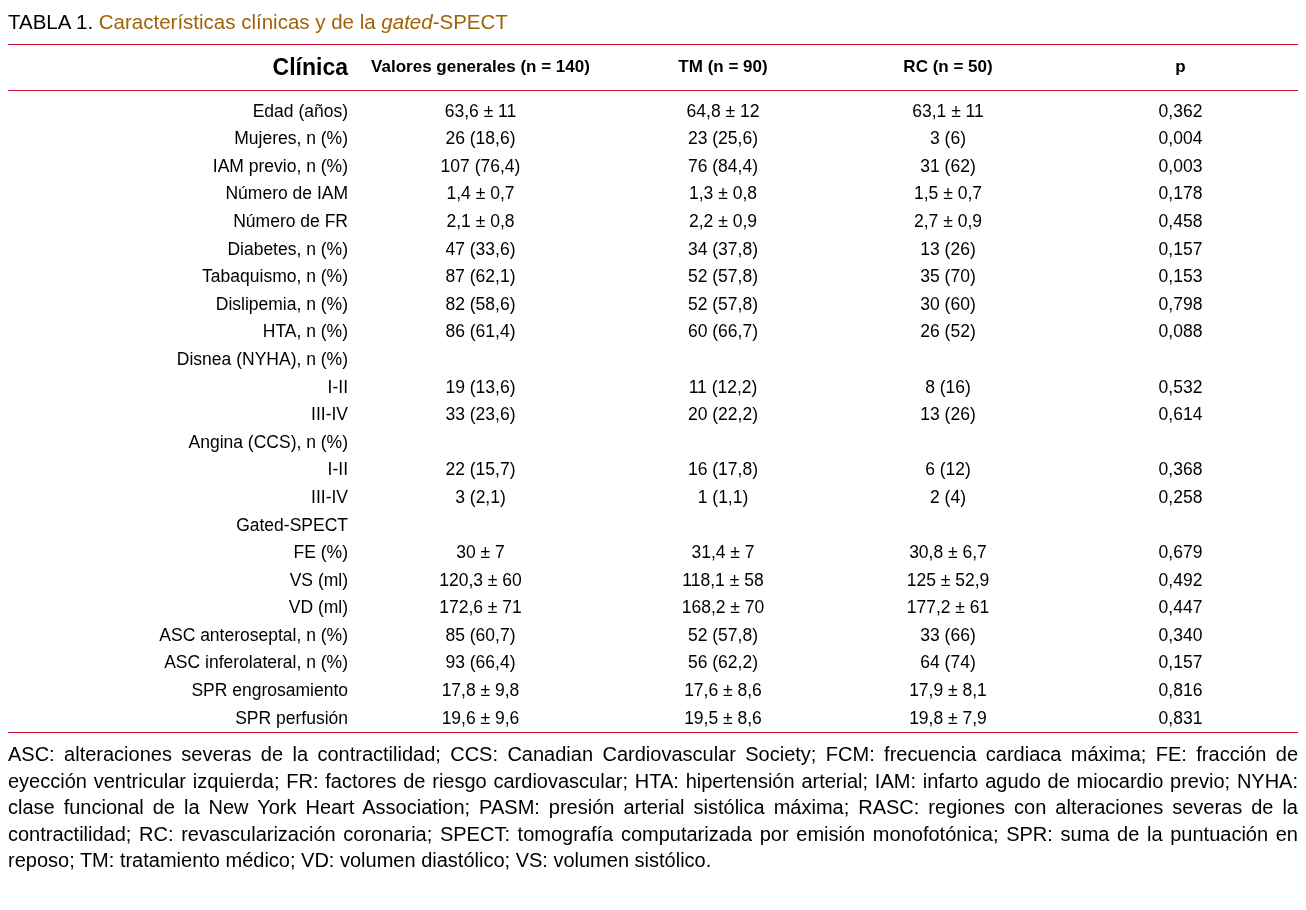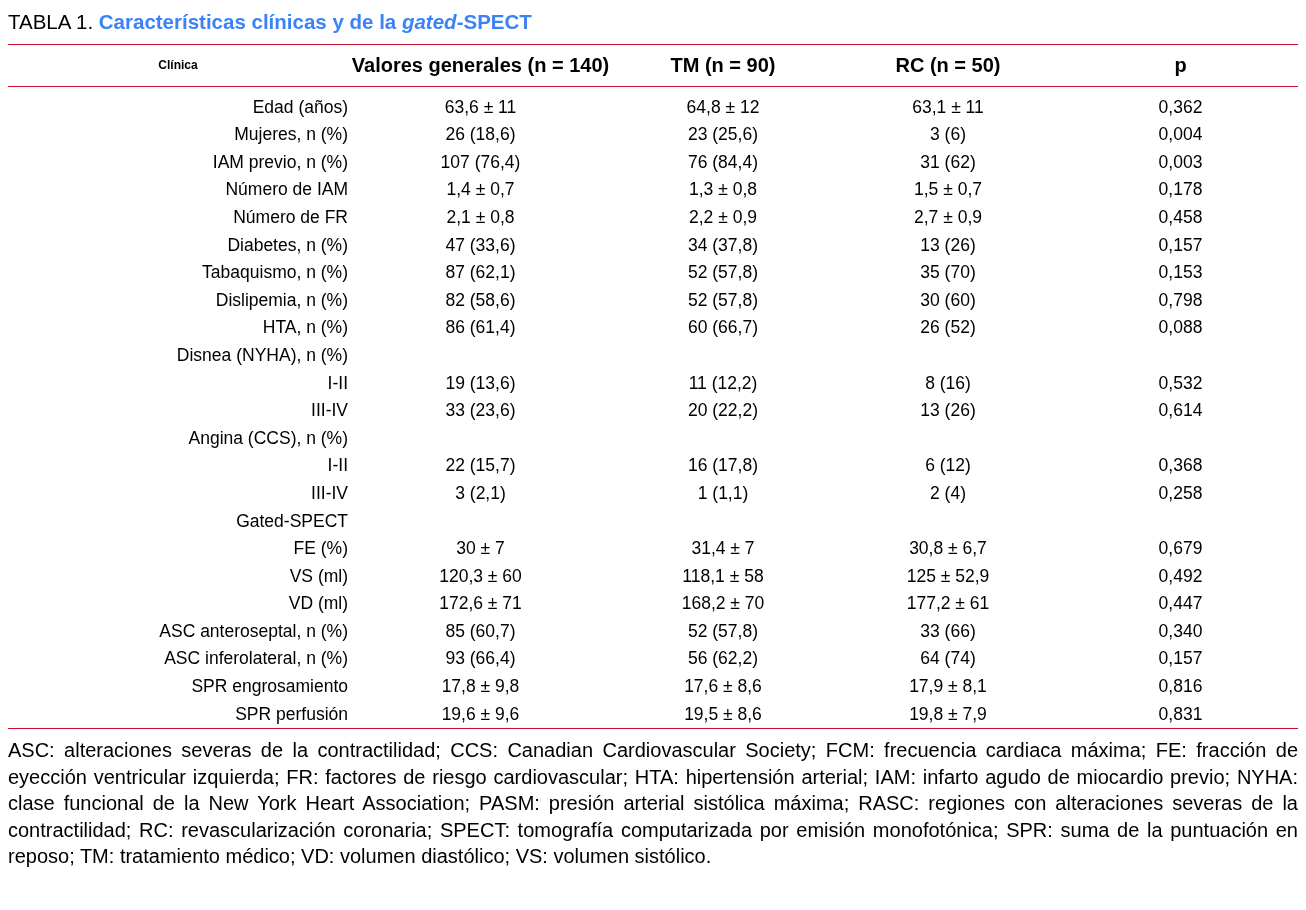--- a/index.html
+++ b/index.html
@@ -26,22 +26,22 @@
     font-size: 20.5px;
     padding: 10px 0 9px 0;
     line-height: 1.2;
     white-space: nowrap;
   }
   .table-title .tabla-label {
     color: #000000;
     font-weight: normal;
   }
   .table-title .title-text {
-    font-weight: bold;
-    color: #3b82f6;
+    font-weight: normal;
+    color: #a16207;
   }
   .table-title .title-text i {
     font-style: italic;
   }
   .rule-thick {
     border-top: 1.6px solid #c8102e;
     width: 100%;
   }
   .rule-thin {
     border-top: 1.1px solid #c8102e;
@@ -52,28 +52,28 @@
     width: 100%;
   }
   
   table.tbl {
     width: 100%;
     border-collapse: collapse;
     font-size: 17.5px;
   }
   table.tbl thead th {
     font-weight: bold;
-    font-size: 20px;
+    font-size: 17px;
     padding: 9px 0 9px 0;
     text-align: center;
     white-space: nowrap;
   }
   table.tbl thead th.col-label {
-    text-align: center;
-    font-size: 12px;
+    text-align: right;
+    font-size: 23px;
   }
   table.tbl tbody td {
     padding: 3.3px 0;
     text-align: center;
     white-space: nowrap;
     font-size: 17.5px;
   }
   table.tbl tbody td.rowlabel {
     text-align: right;
   }

